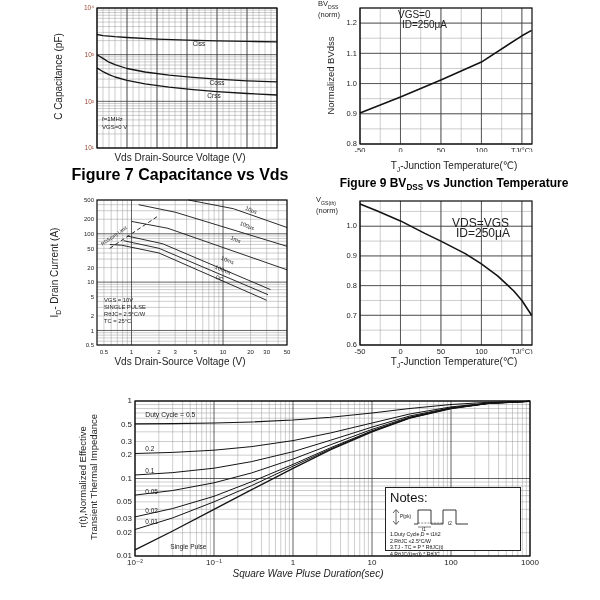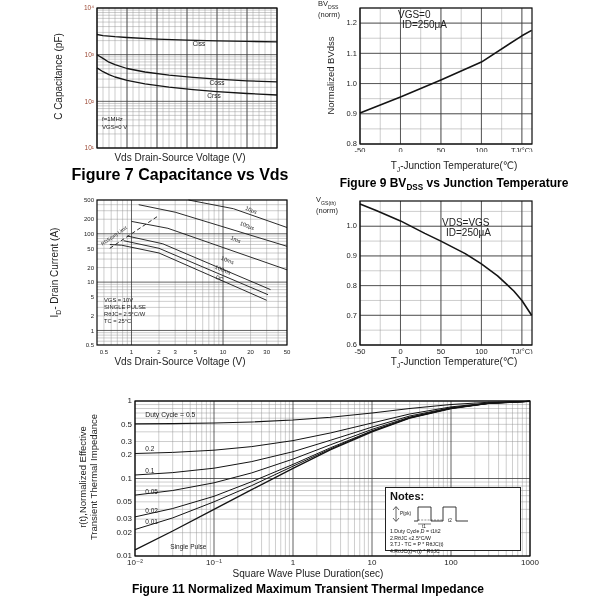--- a/index.html
+++ b/index.html
@@ -11,21 +11,21 @@
   .xlab{position:absolute;width:100%;text-align:center;font-size:10px;color:#222;}
   .cap{position:absolute;width:100%;text-align:center;font-size:12px;font-weight:700;color:#000;}
   .vlab{position:absolute;transform:rotate(-90deg);white-space:nowrap;font-size:10px;
         color:#222;text-align:center;}
   .corner{position:absolute;font-size:7.5px;line-height:8.5px;color:#222;}
   .cond{position:absolute;color:#222;white-space:nowrap;}
   .cond div{white-space:nowrap;}
   sub{font-size:68%;}
   .notes{position:absolute;border:1px solid #222;background:#fff;padding:2px 4px;
          box-sizing:border-box;}
-  .notes .ntitle{font-size:11px;font-weight:700;color:#111;}
+  .notes .ntitle{font-size:13px;font-weight:400;color:#111;}
   .notes .nitem{font-size:5.2px;line-height:6.6px;color:#111;white-space:nowrap;}
 </style>
 </head>
 <body>
 
 <div id="page">
 
   <div class="fig" style="left:40px;top:0;width:280px;height:193px;">
     <div class="vlab" style="width:150px;left:-57px;top:71px;">
       <span>C Capacitance (pF)</span>
@@ -330,21 +330,21 @@
         <text x="92.47058823529412" y="158" font-size="7.5" fill="#222" text-anchor="middle">0</text>
         <text x="132.94117647058823" y="158" font-size="7.5" fill="#222" text-anchor="middle">50</text>
         <text x="173.41176470588238" y="158" font-size="7.5" fill="#222" text-anchor="middle">100</text>
         <text x="213.88235294117646" y="158" font-size="7.5" fill="#222" text-anchor="middle">TJ(°C)</text>
         <text x="49" y="151.2" font-size="7.5" fill="#222" text-anchor="end">0.6</text>
         <text x="49" y="121.50927835051547" font-size="7.5" fill="#222" text-anchor="end">0.7</text>
         <text x="49" y="91.81855670103091" font-size="7.5" fill="#222" text-anchor="end">0.8</text>
         <text x="49" y="62.12783505154637" font-size="7.5" fill="#222" text-anchor="end">0.9</text>
         <text x="49" y="32.437113402061854" font-size="7.5" fill="#222" text-anchor="end">1.0</text>
       </svg>
-    <div class="cond" style="left:134px;top:22px;font-size:10px;line-height:10px;">
+    <div class="cond" style="left:144px;top:22px;font-size:12px;line-height:10px;">
       <div>VDS=VGS</div>
       <div style="padding-left:4px;">ID=250μA</div>
     </div>
     <div class="xlab" style="top:160px;">
       <span>T</span><sub>J</sub><span>-Junction Temperature(℃)</span>
     </div>
   </div>
 
   <div class="fig" style="left:28px;top:396px;width:560px;height:204px;">
     <div class="vlab" style="width:170px;left:-25px;top:70px;font-size:9.5px;line-height:11px;">
@@ -459,21 +459,18 @@
         <line x1="28" y1="22" x2="41" y2="22" stroke="#222" stroke-width="0.6"></line>
         <text x="34" y="25.5" font-size="4.6" fill="#111" text-anchor="middle">t1</text>
         <line x1="28" y1="18" x2="53" y2="18" stroke="#222" stroke-width="0.5" stroke-dasharray="2 1.2"></line>
         <text x="58" y="20" font-size="4.6" fill="#111">t2</text>
       </svg>
       <div class="nitem">1.Duty Cycle,D = t1/t2</div>
       <div class="nitem">2.RθJC ≤2.5°C/W</div>
       <div class="nitem">3.TJ - TC = P * RθJC(t)</div>
       <div class="nitem">4.RθJC(t)=r(t) * RθJC</div>
     </div>
-    <div class="xlab" style="top:172px;">
+    <div class="xlab" style="top:172px;font-style:italic;">
       <span>Square Wave Pluse Duration(sec)</span>
     </div>
-    <div class="cap" style="top:186px;font-size:12px;">
-      <span>Figure 11 Normalized Maximum Transient Thermal Impedance</span>
-    </div>
   </div>
 
 </div>
 
 </body></html>

